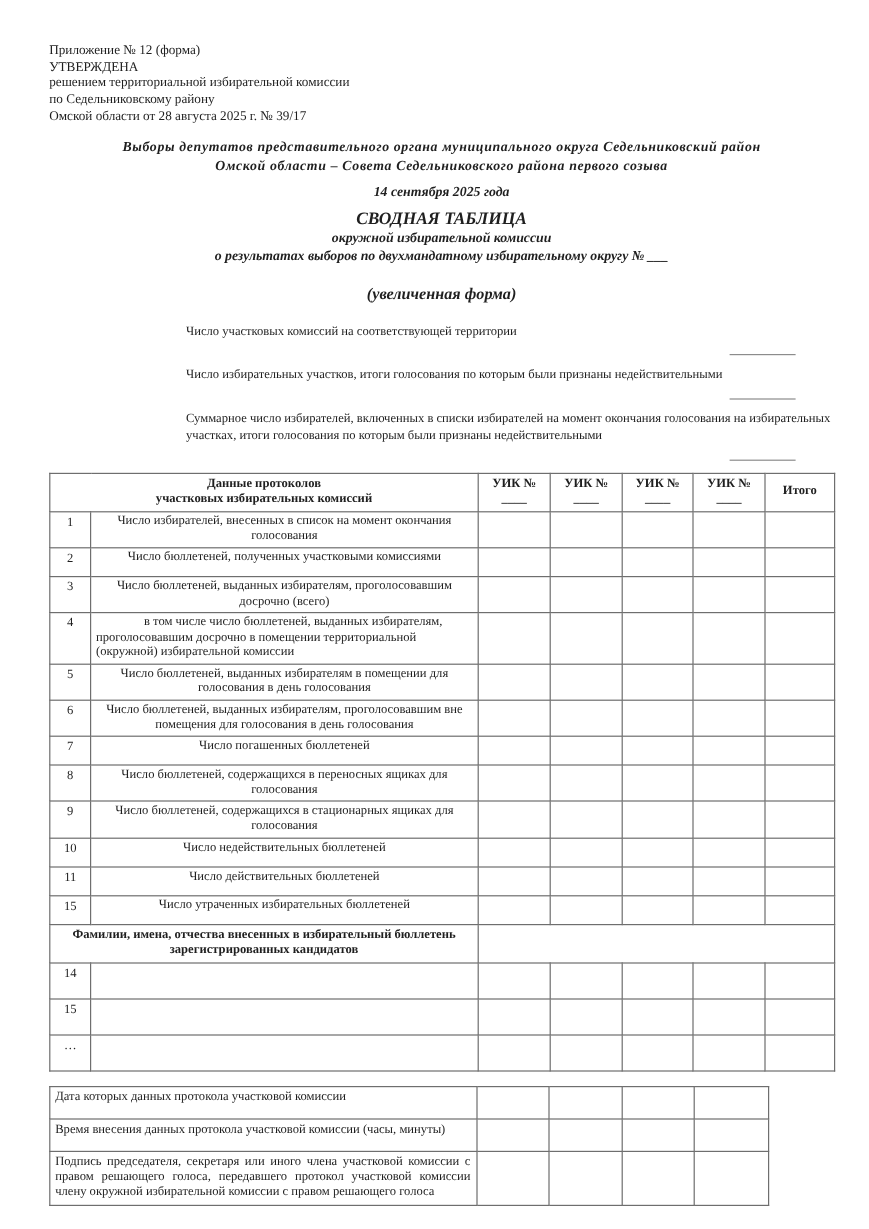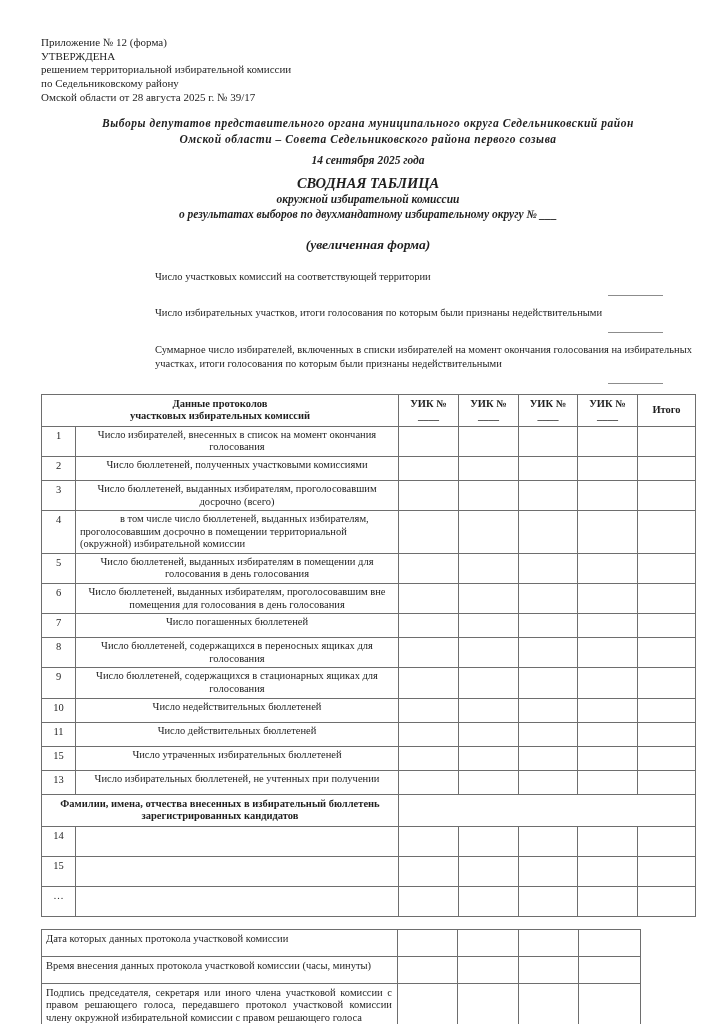--- a/index.html
+++ b/index.html
@@ -210,29 +210,20 @@
       </tr>
       <tr>
         <td class="num">15</td>
         <td class="lbl">Число утраченных избирательных бюллетеней</td>
         <td></td>
           <td></td>
           <td></td>
           <td></td>
           <td></td>
       </tr>
-      <tr>
-        <td class="num">13</td>
-        <td class="lbl">Число избирательных бюллетеней, не учтенных при получении</td>
-        <td></td>
-          <td></td>
-          <td></td>
-          <td></td>
-          <td></td>
-      </tr>
 
       <tr class="cand-hdr">
         <td colspan="2" class="cand-title">
           <div>Фамилии, имена, отчества внесенных в избирательный бюллетень</div>
           <div>зарегистрированных кандидатов</div>
         </td>
         <td colspan="5"></td>
       </tr>
 
       <tr class="cand-row">

